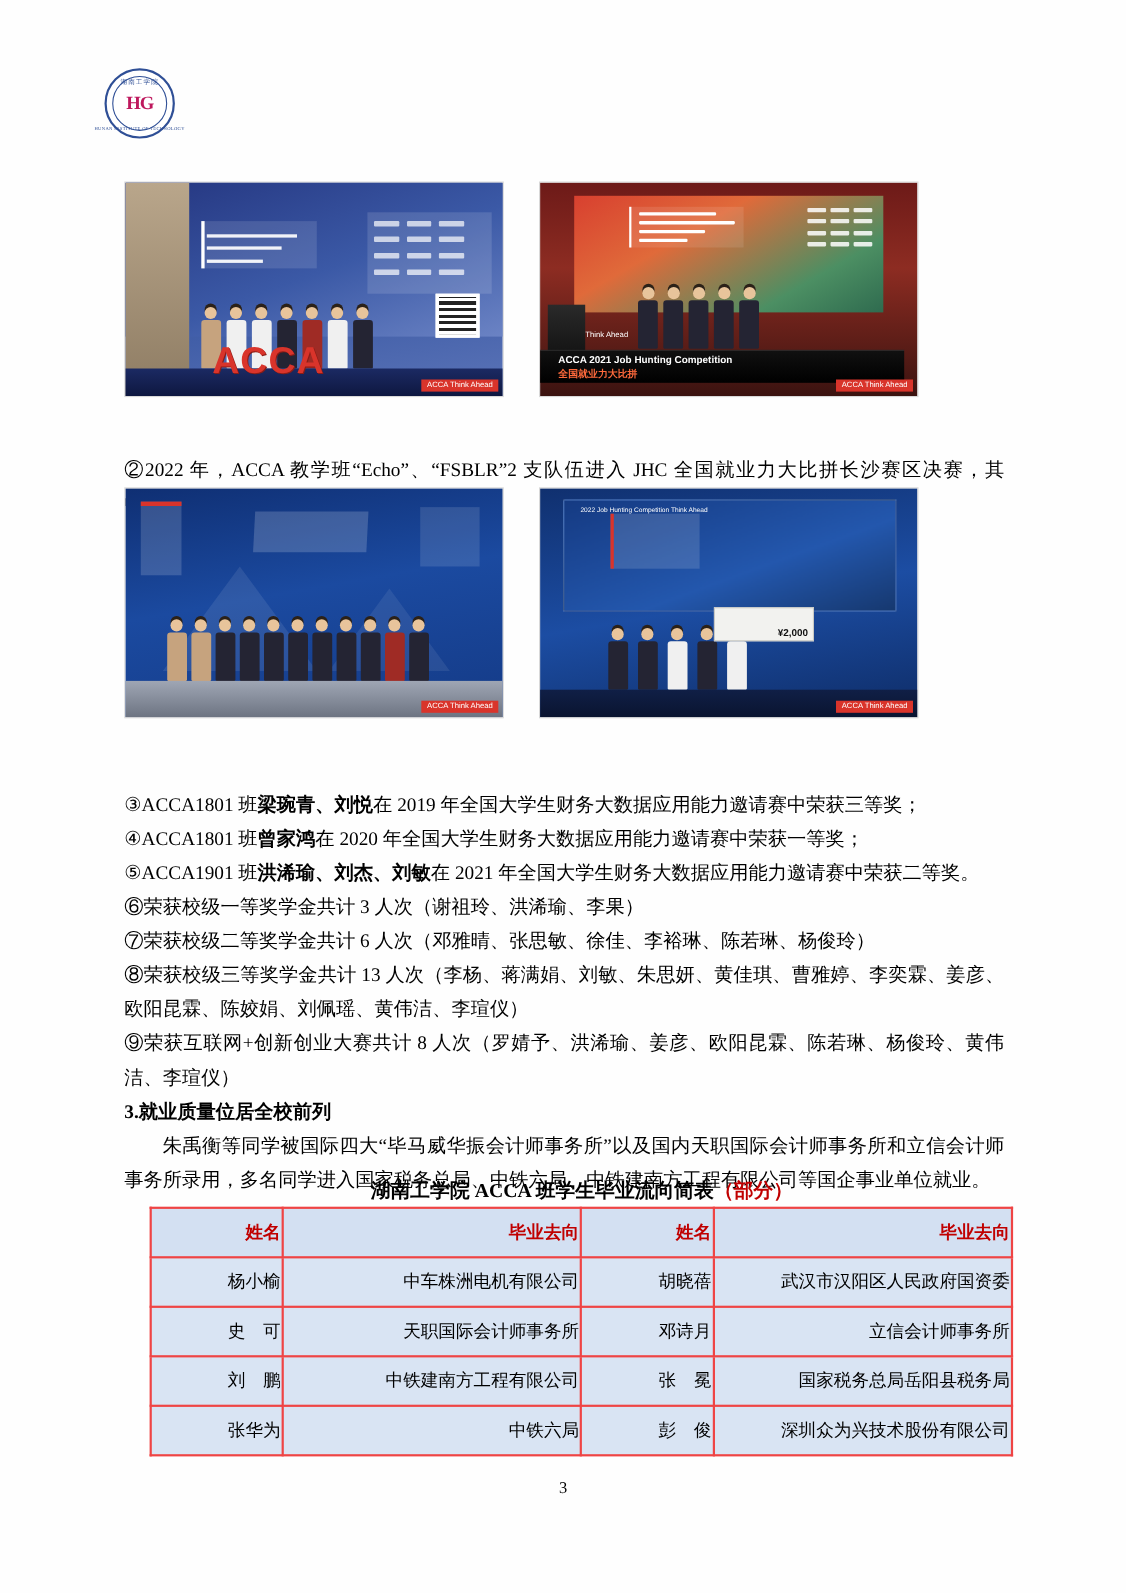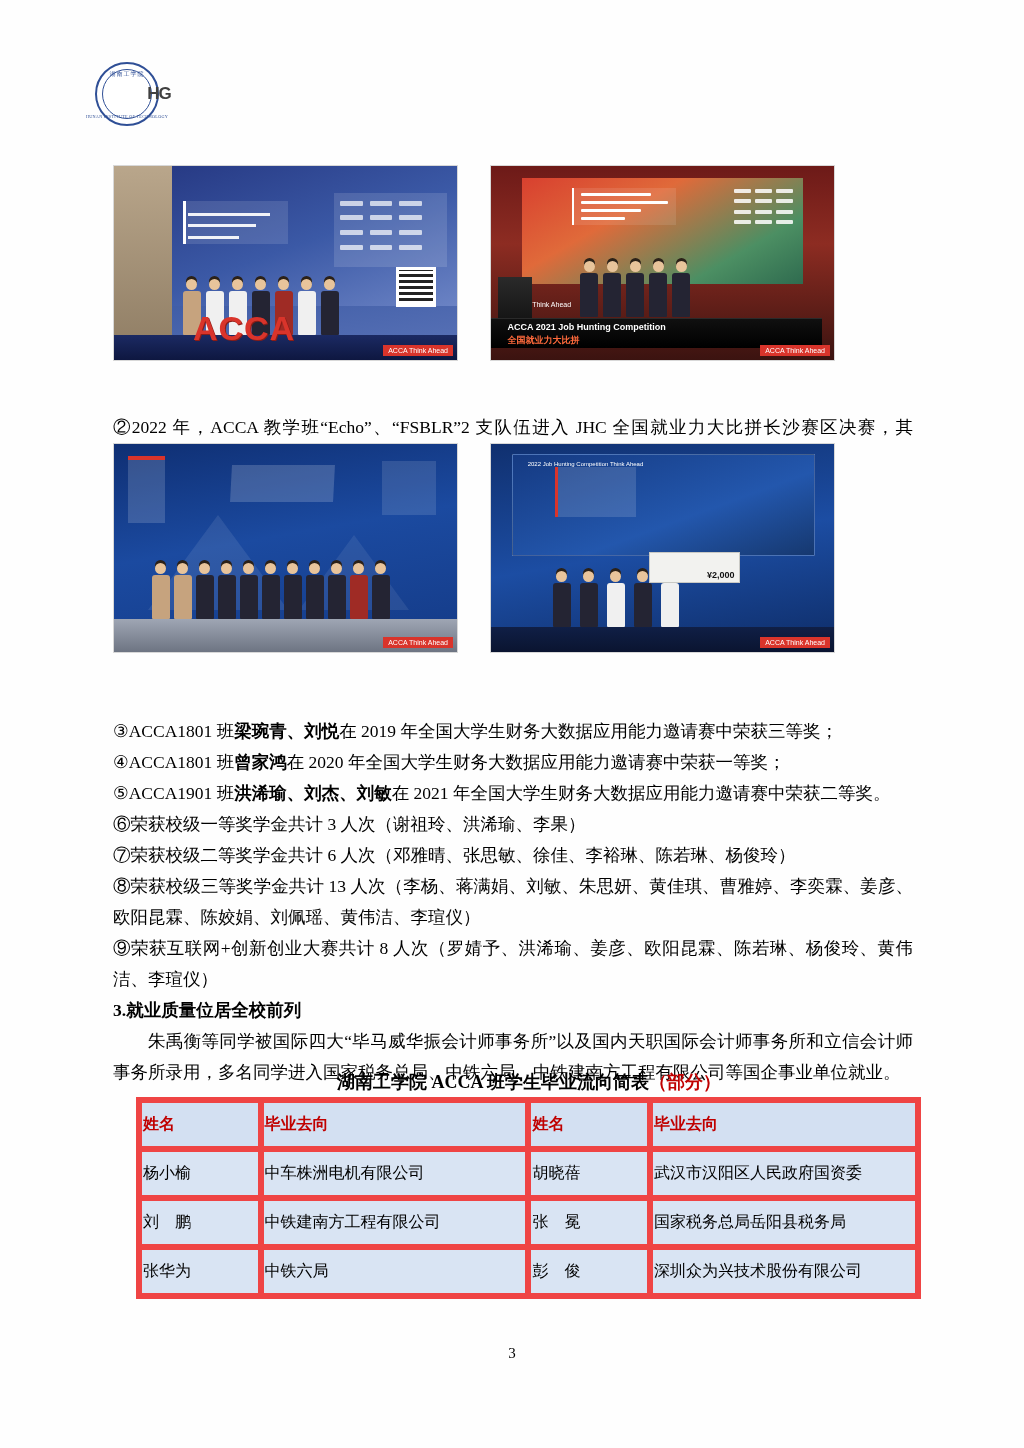--- a/index.html
+++ b/index.html
@@ -44,26 +44,25 @@
     position: absolute;
     left: 5px; top: 5px; right: 5px; bottom: 5px;
     border: 1px solid #2f4f96;
     border-radius: 50%;
   }
   .logo-inner {
     position: absolute;
     left: 50%;
     top: 50%;
     transform: translate(-50%, -50%);
-    color: #404040;
+    color: #be185d;
     font-size: 17px;
     font-weight: bold;
     letter-spacing: -1px;
-    font-family: Liberation Sans, sans-serif;
-    margin-left: 32px;
+    font-family: Liberation Serif, serif;
   }
   .logo-top-text {
     position: absolute;
     top: 6px;
     left: 50%;
     transform: translateX(-50%);
     font-size: 6px;
     color: #2f4f96;
     white-space: nowrap;
     letter-spacing: 1px;
@@ -321,23 +320,23 @@
   }
   .table-title .red { color: #c00000; }
   table.flow {
     position: absolute;
     left: 136px;
     border-collapse: collapse;
     width: 785px;
     font-size: 16px;
   }
   table.flow td, table.flow th {
-    border: 6px solid #ef4444;
+    border: 2px solid #ef4444;
     height: 41px;
-    text-align: left;
+    text-align: right;
     vertical-align: middle;
     background: #d9e4f3;
     font-weight: normal;
     margin-left: 24px;
   }
   table.flow thead td {
     color: #c00000;
     font-weight: bold;
     background: #d3e0f2;
   }
@@ -600,20 +599,26 @@
       </tr>
     </thead>
     <tbody>
       <tr>
         <td>杨小榆</td>
         <td>中车株洲电机有限公司</td>
         <td>胡晓蓓</td>
         <td>武汉市汉阳区人民政府国资委</td>
       </tr>
       <tr>
+        <td>史　可</td>
+        <td>天职国际会计师事务所</td>
+        <td>邓诗月</td>
+        <td>立信会计师事务所</td>
+      </tr>
+      <tr>
         <td>刘　鹏</td>
         <td>中铁建南方工程有限公司</td>
         <td>张　冕</td>
         <td>国家税务总局岳阳县税务局</td>
       </tr>
       <tr>
         <td>张华为</td>
         <td>中铁六局</td>
         <td>彭　俊</td>
         <td>深圳众为兴技术股份有限公司</td>

